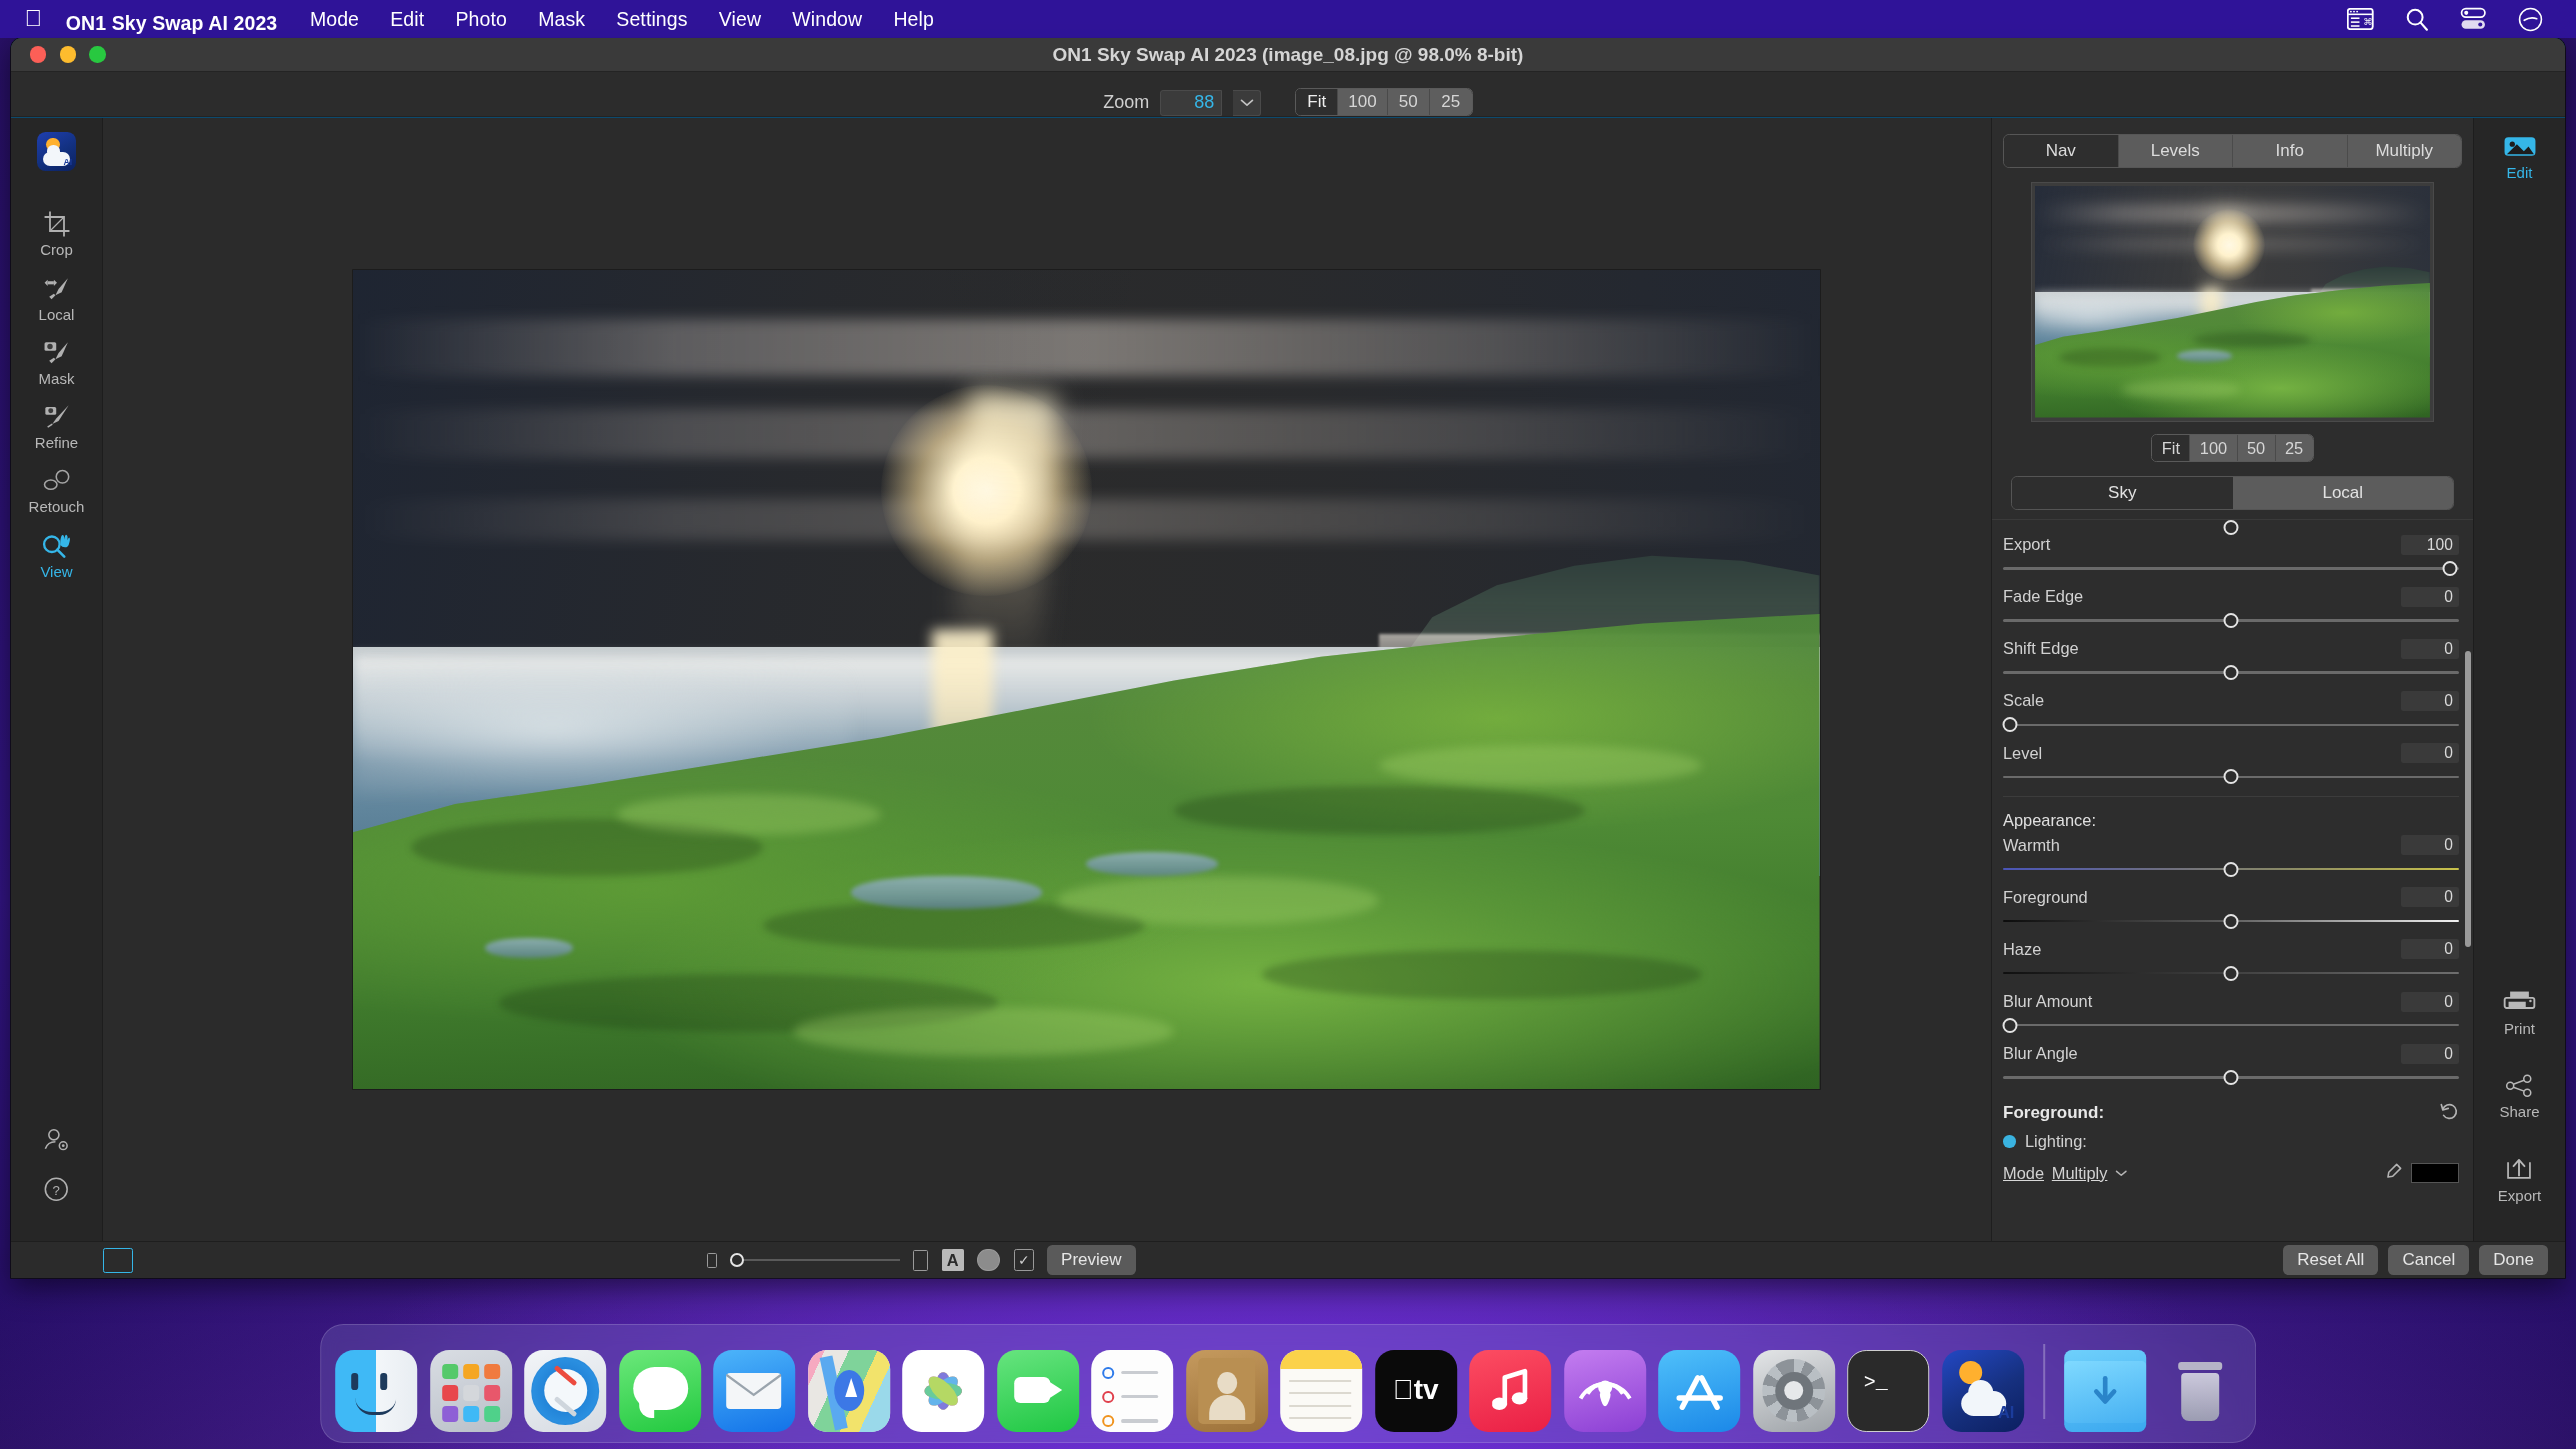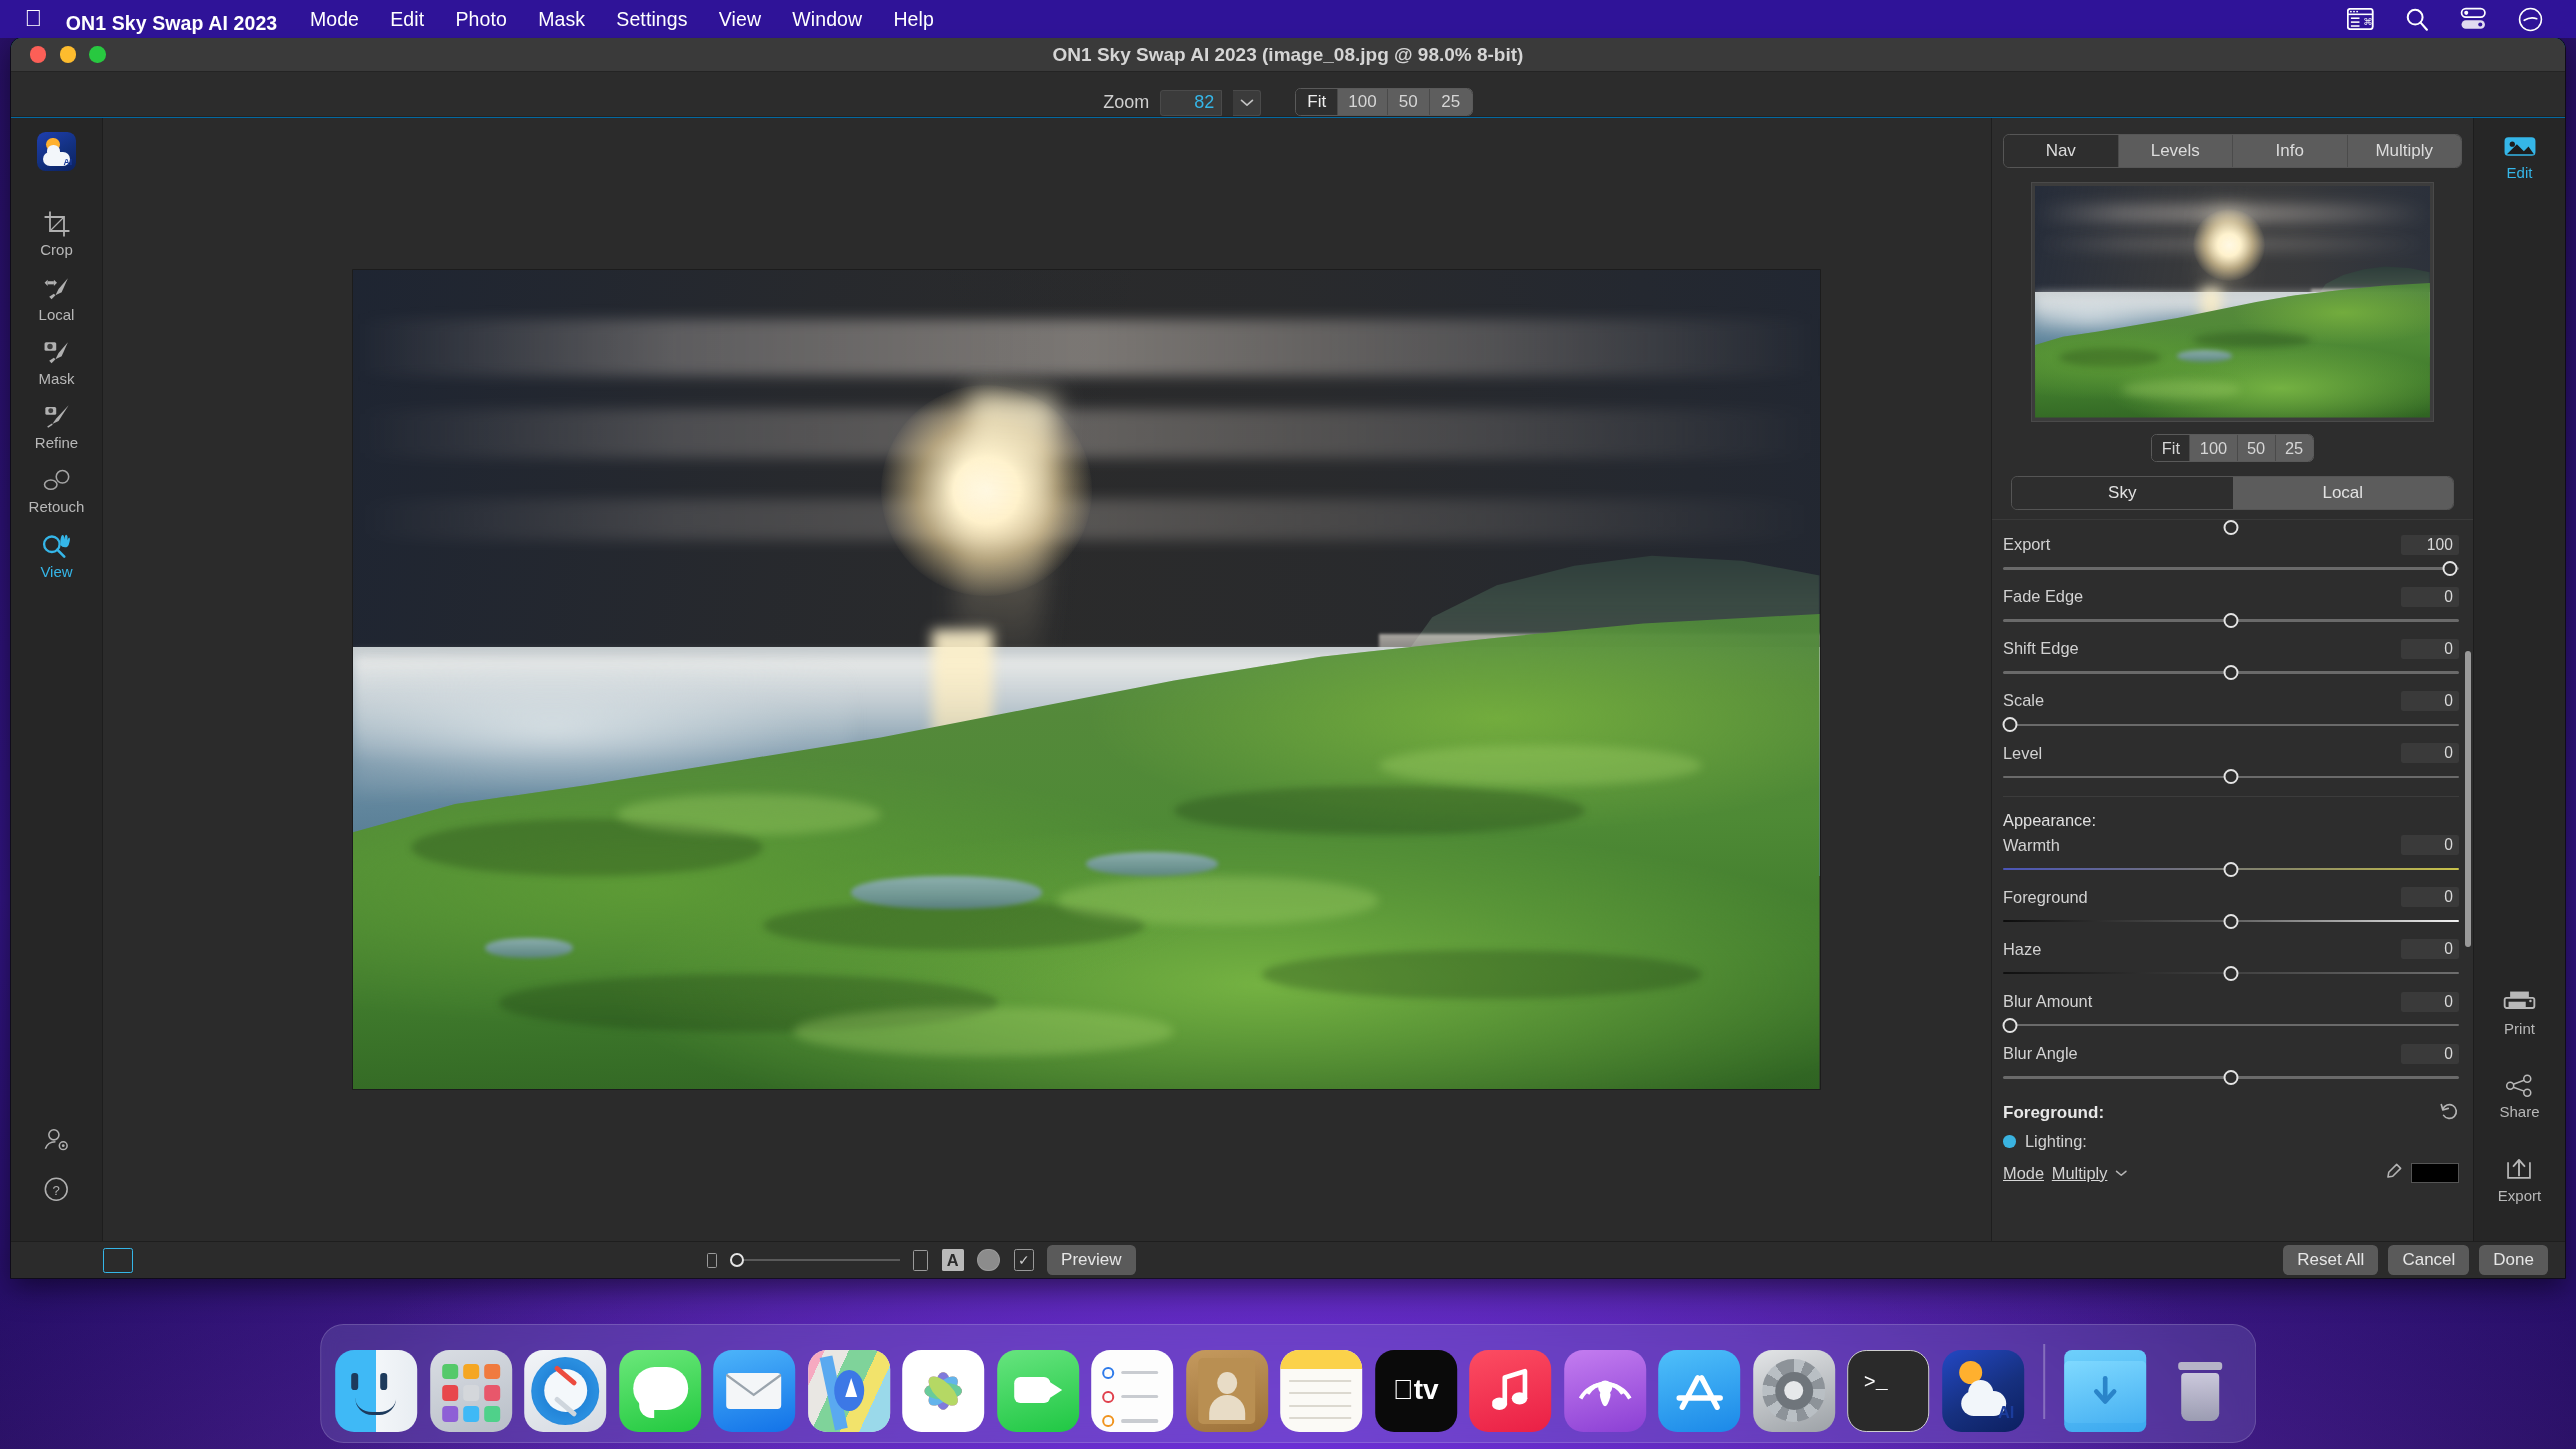--- a/index.html
+++ b/index.html
@@ -33,21 +33,21 @@
   }
   .mb-item.app{ font-weight:bold; padding:8px 17px 0 11px; }
   .apple-glyph{ font-size:23.4px; line-height:1; color:#fff; padding:0 12.5px 0 4.7px; display:flex; align-items:center; height:38px;}
   .mb-right{ margin-left:auto; display:flex; align-items:center; gap:26.5px; padding-right:31px; height:100%; }
   .mb-ic{ width:30px; height:30px; display:flex; align-items:center; justify-content:center; }
   .mb-ic svg{ display:block; }
 
   
   #appwin{
     position:absolute; left:11px; top:38px; width:2554px; height:1240px;
-    background:#0369a1; border-radius:11px 11px 0 0; overflow:hidden;
+    background:#0c4a6e; border-radius:11px 11px 0 0; overflow:hidden;
     box-shadow:0 0 0 0.8px #0c0c0c, 0 7.8px 31px rgba(0,0,0,.55);
     z-index:40;
   }
   #titlebar{
     position:relative; height:34px; background:#3a3a3a;
     border-bottom:0.8px solid #242424; display:flex; align-items:center;
   }
   .traffic{ display:flex; gap:13.3px; padding-left:19px; }
   .light{ width:16.4px; height:16.4px; border-radius:50%; }
   .l-red{ background:#fc5f57; } .l-yel{ background:#fdbc2e; } .l-grn{ background:#28c840; }
@@ -371,21 +371,21 @@
       <div class="light l-red"></div>
       <div class="light l-yel"></div>
       <div class="light l-grn"></div>
     </div>
     <div id="wintitle">ON1 Sky Swap AI 2023 (image_08.jpg @ 98.0% 8-bit)</div>
   </div>
 
   <div id="toolbar">
     <div class="zoom-wrap">
       <div class="zoom-lbl">Zoom</div>
-      <div class="zoom-field">82</div>
+      <div class="zoom-field">88</div>
       <div class="zoom-drop">
         <svg width="14" height="9.4" viewBox="0 0 18 12">
             <path d="M2 3 L9 9 L16 3" fill="none" stroke="#c2c2c2" stroke-width="2.2" stroke-linecap="round" stroke-linejoin="round"></path>
           </svg>
       </div>
     </div>
     <div class="seg">
       <div class="on">Fit</div>
       <div>100</div>
       <div>50</div>

